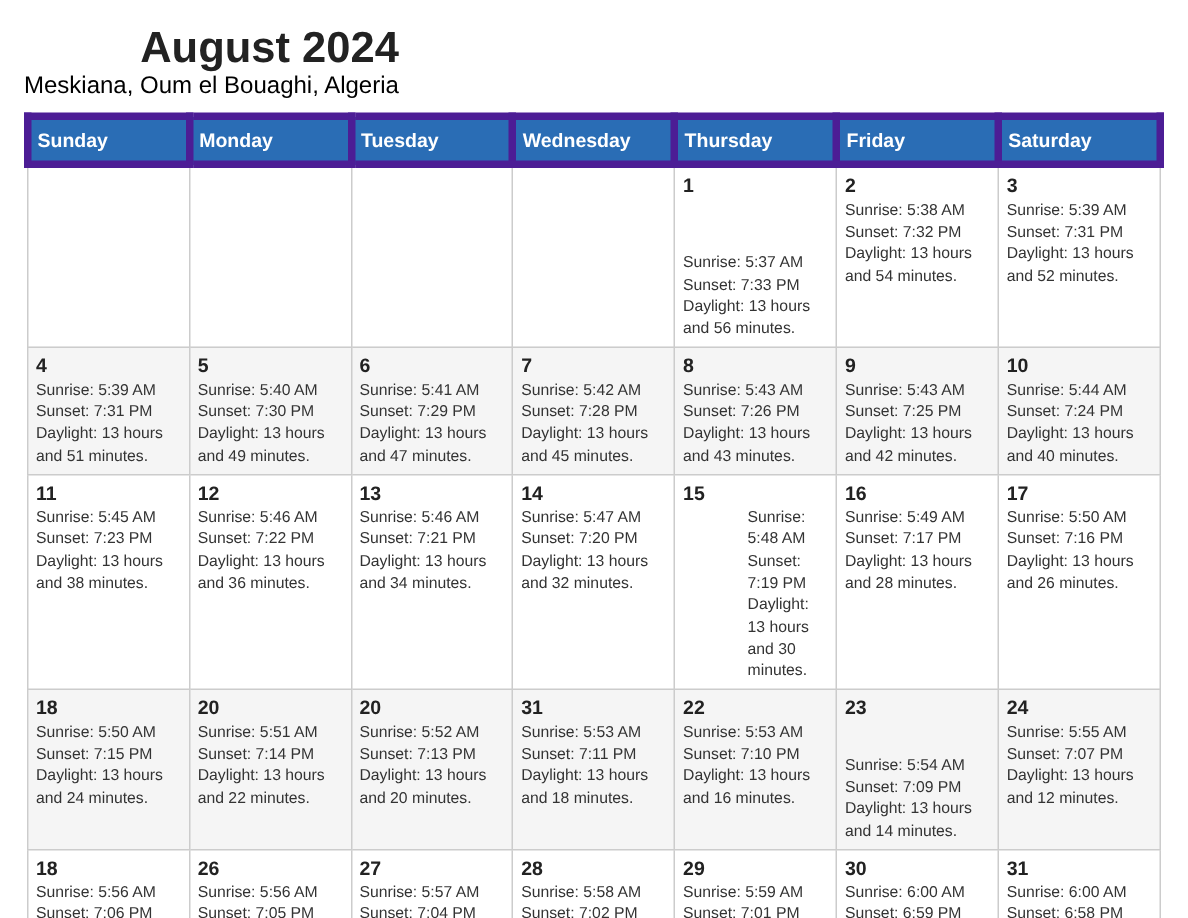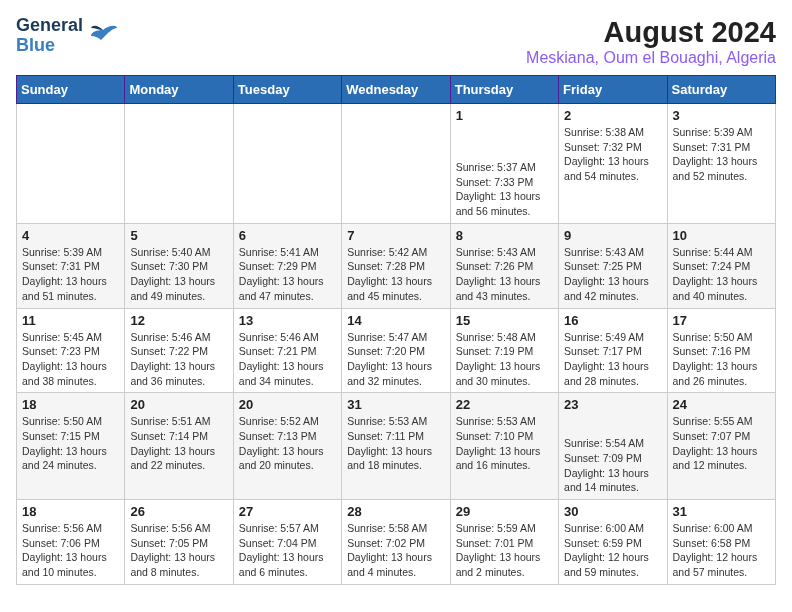--- a/index.html
+++ b/index.html
@@ -24,35 +24,35 @@
     .title-block {
       text-align: right;
     }
     .month-title {
       font-size: 29px;
       font-weight: bold;
       color: #222;
     }
     .subtitle {
       font-size: 16px;
-      color: #8b5cf6;
+      color: #000000;
     }
     table {
       width: 100%;
       border-collapse: collapse;
       font-size: 11px;
     }
     thead th {
       background: #2a6db5;
       color: #fff;
       padding: 6px 4px;
       text-align: left;
       font-size: 13px;
       font-weight: bold;
-      border: 1px solid #4c1d95;
+      border: 5px solid #4c1d95;
     }
     tbody td {
       border: 1px solid #ccc;
       padding: 4px 5px;
       vertical-align: top;
       width: 108px;
       min-height: 70px;
       background: #fff;
     }
     tbody tr:nth-child(even) td {
@@ -71,32 +71,20 @@
       line-height: 1.4;
     }
     .empty-cell {
       background: #fff !important;
     }
   </style>
 </head>
 <body>
 
 <div class="header">
-  <div class="logo">
-    <div style="display:flex; align-items:center; gap:4px;">
-      <div style="display:flex; flex-direction:column; font-size:18px; font-weight:bold; color:#1a3a5c; line-height:1.1;">
-        <span>General</span>
-        <span style="color:#3a7fc1;">Blue</span>
-      </div>
-      <svg width="32" height="28" viewBox="0 0 32 28">
-        <path d="M16 8 C20 4, 30 2, 30 6 C28 6, 24 8, 20 12 C18 14, 16 16, 14 18 C12 16, 8 14, 4 14 C4 10, 10 8, 16 8Z" fill="#3a7fc1"></path>
-        <path d="M16 8 C12 4, 6 2, 4 6 C8 6, 12 8, 16 8Z" fill="#1a3a5c"></path>
-      </svg>
-    </div>
-  </div>
   <div class="title-block">
     <div class="month-title">August 2024</div>
     <div class="subtitle">Meskiana, Oum el Bouaghi, Algeria</div>
   </div>
 </div>
 
 <table>
   <thead>
     <tr>
     <th>Sunday</th>
@@ -197,21 +185,21 @@
 Daylight: 13 hours and 34 minutes.</div>
         </td>
         <td>
           <span class="day-num">14</span>
           <div class="day-info" style="white-space: pre-line;">Sunrise: 5:47 AM
 Sunset: 7:20 PM
 Daylight: 13 hours and 32 minutes.</div>
         </td>
         <td>
           <span class="day-num">15</span>
-          <div class="day-info" style="white-space: pre-line;">Sunrise: 5:48 AM
+          <div class="day-info" style="white-space: pre-line; margin-left: 43px;">Sunrise: 5:48 AM
 Sunset: 7:19 PM
 Daylight: 13 hours and 30 minutes.</div>
         </td>
         <td>
           <span class="day-num">16</span>
           <div class="day-info" style="white-space: pre-line;">Sunrise: 5:49 AM
 Sunset: 7:17 PM
 Daylight: 13 hours and 28 minutes.</div>
         </td>
         <td>

